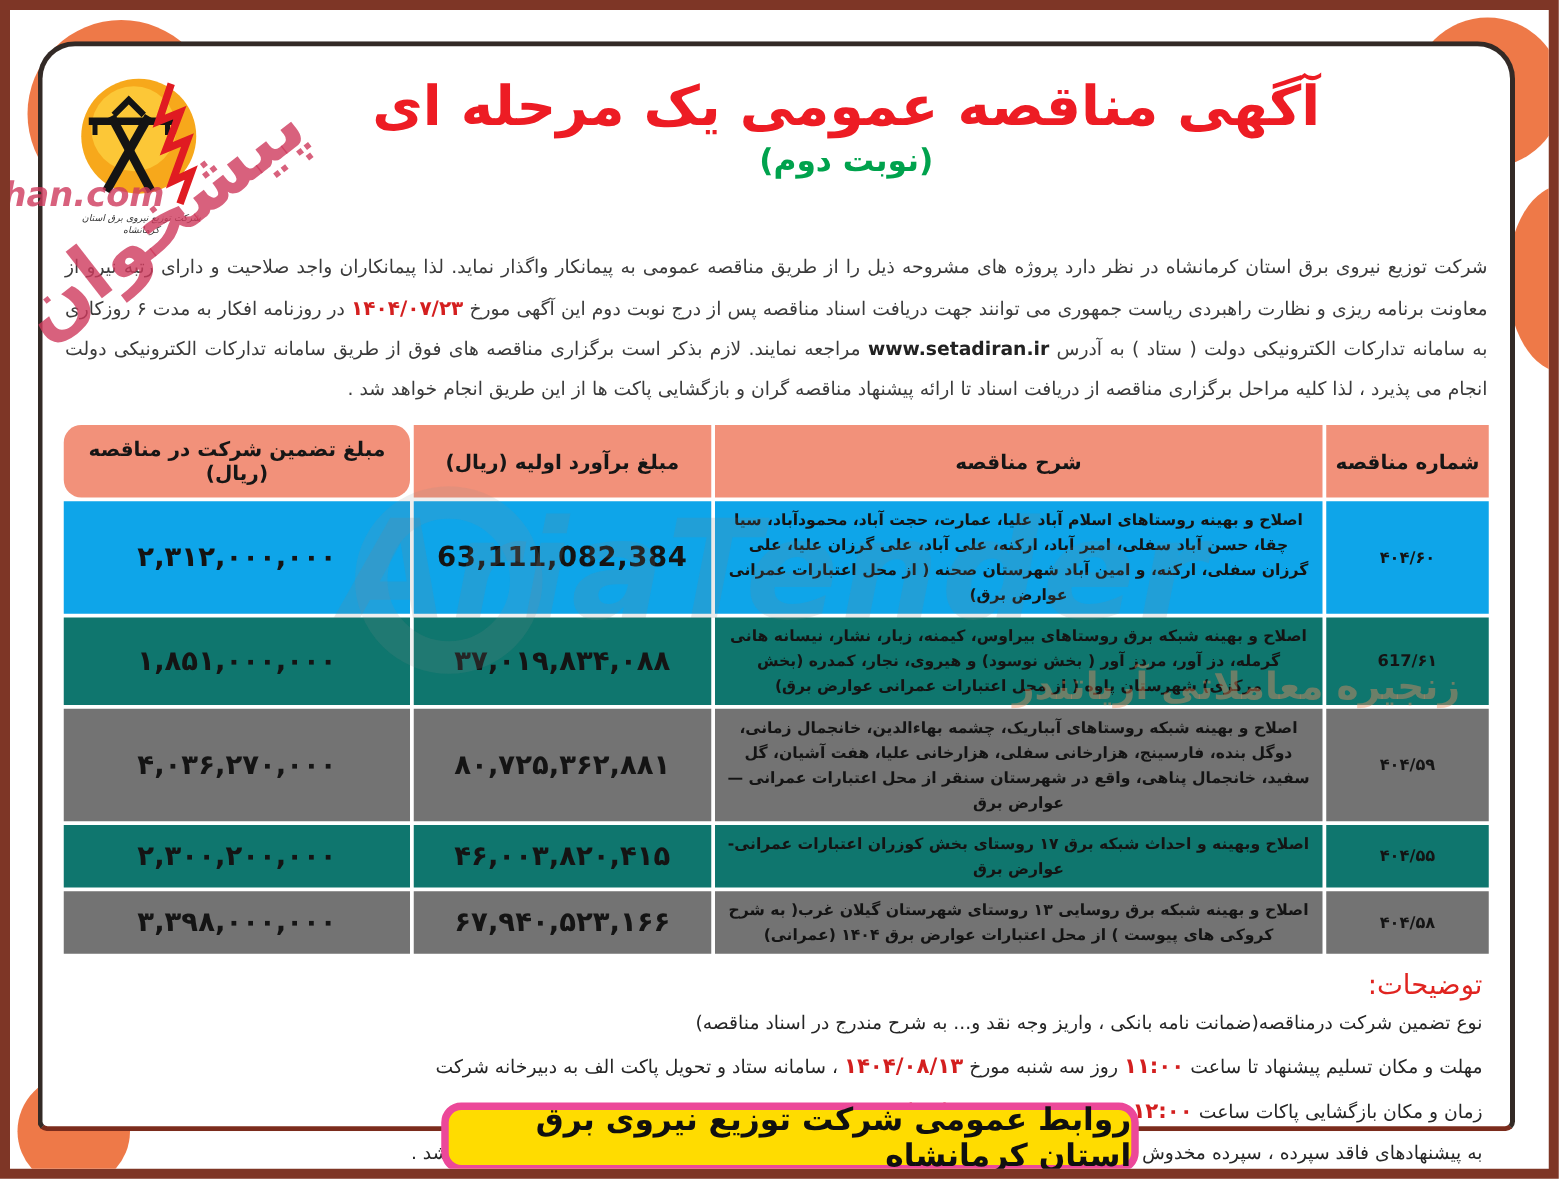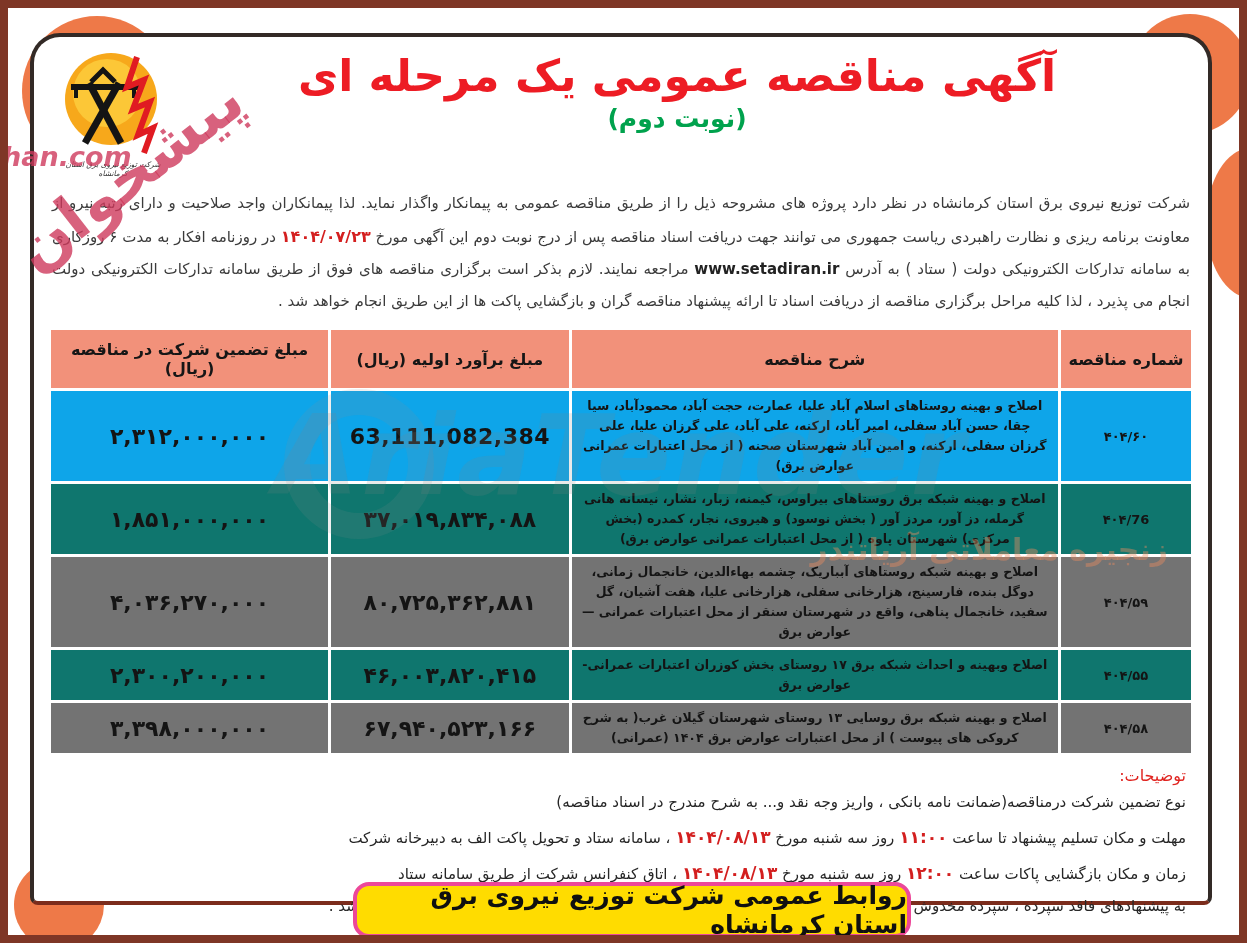--- a/index.html
+++ b/index.html
@@ -32,56 +32,56 @@
   .wm-pishkhan-domain { left:-6px; top:133px; z-index:6; color:rgba(206,58,92,.8);
     font-size:27px; font-weight:bold; font-style:italic; }
   .wm-aria-latin { left:240px; top:355px; z-index:3; color:rgba(130,130,130,.17);
     font-size:110px; font-weight:bold; font-style:italic; letter-spacing:2px; }
   .wm-aria-ring { left:250px; top:352px; width:150px; height:150px; z-index:3;
     border:26px solid rgba(140,140,140,.14); border-radius:50%; }
   .wm-aria-fa { right:40px; top:495px; z-index:3; color:rgba(238,140,96,.42);
     font-size:30px; font-weight:bold; letter-spacing:16px; direction:rtl; }
 
   
-  .header { position:relative; margin-top:6px; min-height:135px; }
+  .header { position:relative; margin-top:16px; min-height:135px; }
   .header-text { text-align:center; padding-left:112px; }
   .ad-title { color:#ed1c24; font-size:44px; font-weight:bold; line-height:1.3; }
   .ad-subtitle { color:#00a24d; font-size:25px; font-weight:bold; margin-top:0px; }
   .logo-box { position:absolute; top:2px; left:auto; right:auto; inset-inline-start:auto;
     inset-inline-end:6px; width:118px; text-align:center; }
   .logo-caption { font-size:7.5px; color:#333; margin-top:1px; font-style:italic; }
 
   
   .intro { margin:6px 4px 0 4px; font-size:15px; line-height:2.12; color:#3b3b3b;
     text-align:justify; }
   .intro .red-date { color:#d41f1f; font-weight:bold; font-size:16px; }
   .intro .url { font-weight:bold; color:#222; }
 
   
   table.tenders { width:100%; margin-top:10px; border-collapse:separate; border-spacing:3px; }
   table.tenders th { background:#f2917a; color:#161616; font-weight:bold; font-size:16px;
     padding:10px 4px; }
   table.tenders td { text-align:center; vertical-align:middle; padding:5px 8px; color:#141414; }
-  .w-num { width:11.5%; } .w-desc { width:43%; } .w-est { width:21%; } .w-gua { width:24.5%; }
+  .w-num { width:11.5%; } .w-desc { width:43%; } .w-est { width:21%; } .w-gua { width:24.5%;border-radius:14px; }
   td.c-num { font-weight:bold; font-size:13px; }
   td.c-desc { font-weight:bold; font-size:12.5px; line-height:1.6; }
   td.c-money { font-weight:bold; font-size:22px; letter-spacing:.5px; }
   tr.shade-light td { background:#0ea5e9; }
   tr.shade-gray td { background:#737373; }
   tr.shade-salmon td { background:#0f766e; }
 
   
   .notes { margin:10px 8px 0 0; font-size:15px; color:#262626; }
-  .notes-title { color:#e02420; font-size:16px; margin-bottom:2px; }
+  .notes-title { color:#e02420; font-size:22px; margin-bottom:2px; }
   .note-line { line-height:2.12; }
   .red-val { color:#d31f1f; font-weight:bold; font-size:17px; }
 
   
   .footer-ribbon { position:absolute; left:345px; top:874px; width:558px; height:56px;
-    background:#ffdc00; border:4px solid #ec4899; border-radius:16px; z-index:4;
+    background:#ffdc00; border:6px solid #ec4899; border-radius:16px; z-index:4;
     display:flex; align-items:center; justify-content:center; direction:rtl; }
   .footer-ribbon span { font-size:25px; font-weight:bold; color:#101010; }
 </style>
 </head>
 <body>
 
 <div class="page">
 
   <div class="deco deco-tl"></div>
   <div class="deco deco-tr"></div>
@@ -133,21 +133,21 @@
         </tr>
       </thead>
       <tbody>
         <tr class="shade-light">
           <td class="c-num">۴۰۴/۶۰</td>
           <td class="c-desc">اصلاح و بهینه روستاهای اسلام آباد علیا، عمارت، حجت آباد، محمودآباد، سیا چقا، حسن آباد سفلی، امیر آباد، ارکنه، علی آباد، علی گرزان علیا، علی گرزان سفلی، ارکنه، و امین آباد شهرستان صحنه ( از محل اعتبارات عمرانی عوارض برق)</td>
           <td class="c-money">63,111,082,384</td>
           <td class="c-money">۲,۳۱۲,۰۰۰,۰۰۰</td>
         </tr>
         <tr class="shade-salmon">
-          <td class="c-num">۴۰۴/76</td>
+          <td class="c-num">617/۶۱</td>
           <td class="c-desc">اصلاح و بهینه شبکه برق روستاهای بیراوس، کیمنه، زبار، نشار، نیسانه هانی گرمله، دز آور، مردز آور ( بخش نوسود) و هیروی، نجار، کمدره (بخش مرکزی) شهرستان پاوه ( از محل اعتبارات عمرانی عوارض برق)</td>
           <td class="c-money">۳۷,۰۱۹,۸۳۴,۰۸۸</td>
           <td class="c-money">۱,۸۵۱,۰۰۰,۰۰۰</td>
         </tr>
         <tr class="shade-gray">
           <td class="c-num">۴۰۴/۵۹</td>
           <td class="c-desc">اصلاح و بهینه شبکه روستاهای آبباریک، چشمه بهاءالدین، خانجمال زمانی، دوگل بنده، فارسینج، هزارخانی سفلی، هزارخانی علیا، هفت آشیان، گل سفید، خانجمال پناهی، واقع در شهرستان سنقر از محل اعتبارات عمرانی —عوارض برق</td>
           <td class="c-money">۸۰,۷۲۵,۳۶۲,۸۸۱</td>
           <td class="c-money">۴,۰۳۶,۲۷۰,۰۰۰</td>
         </tr>

